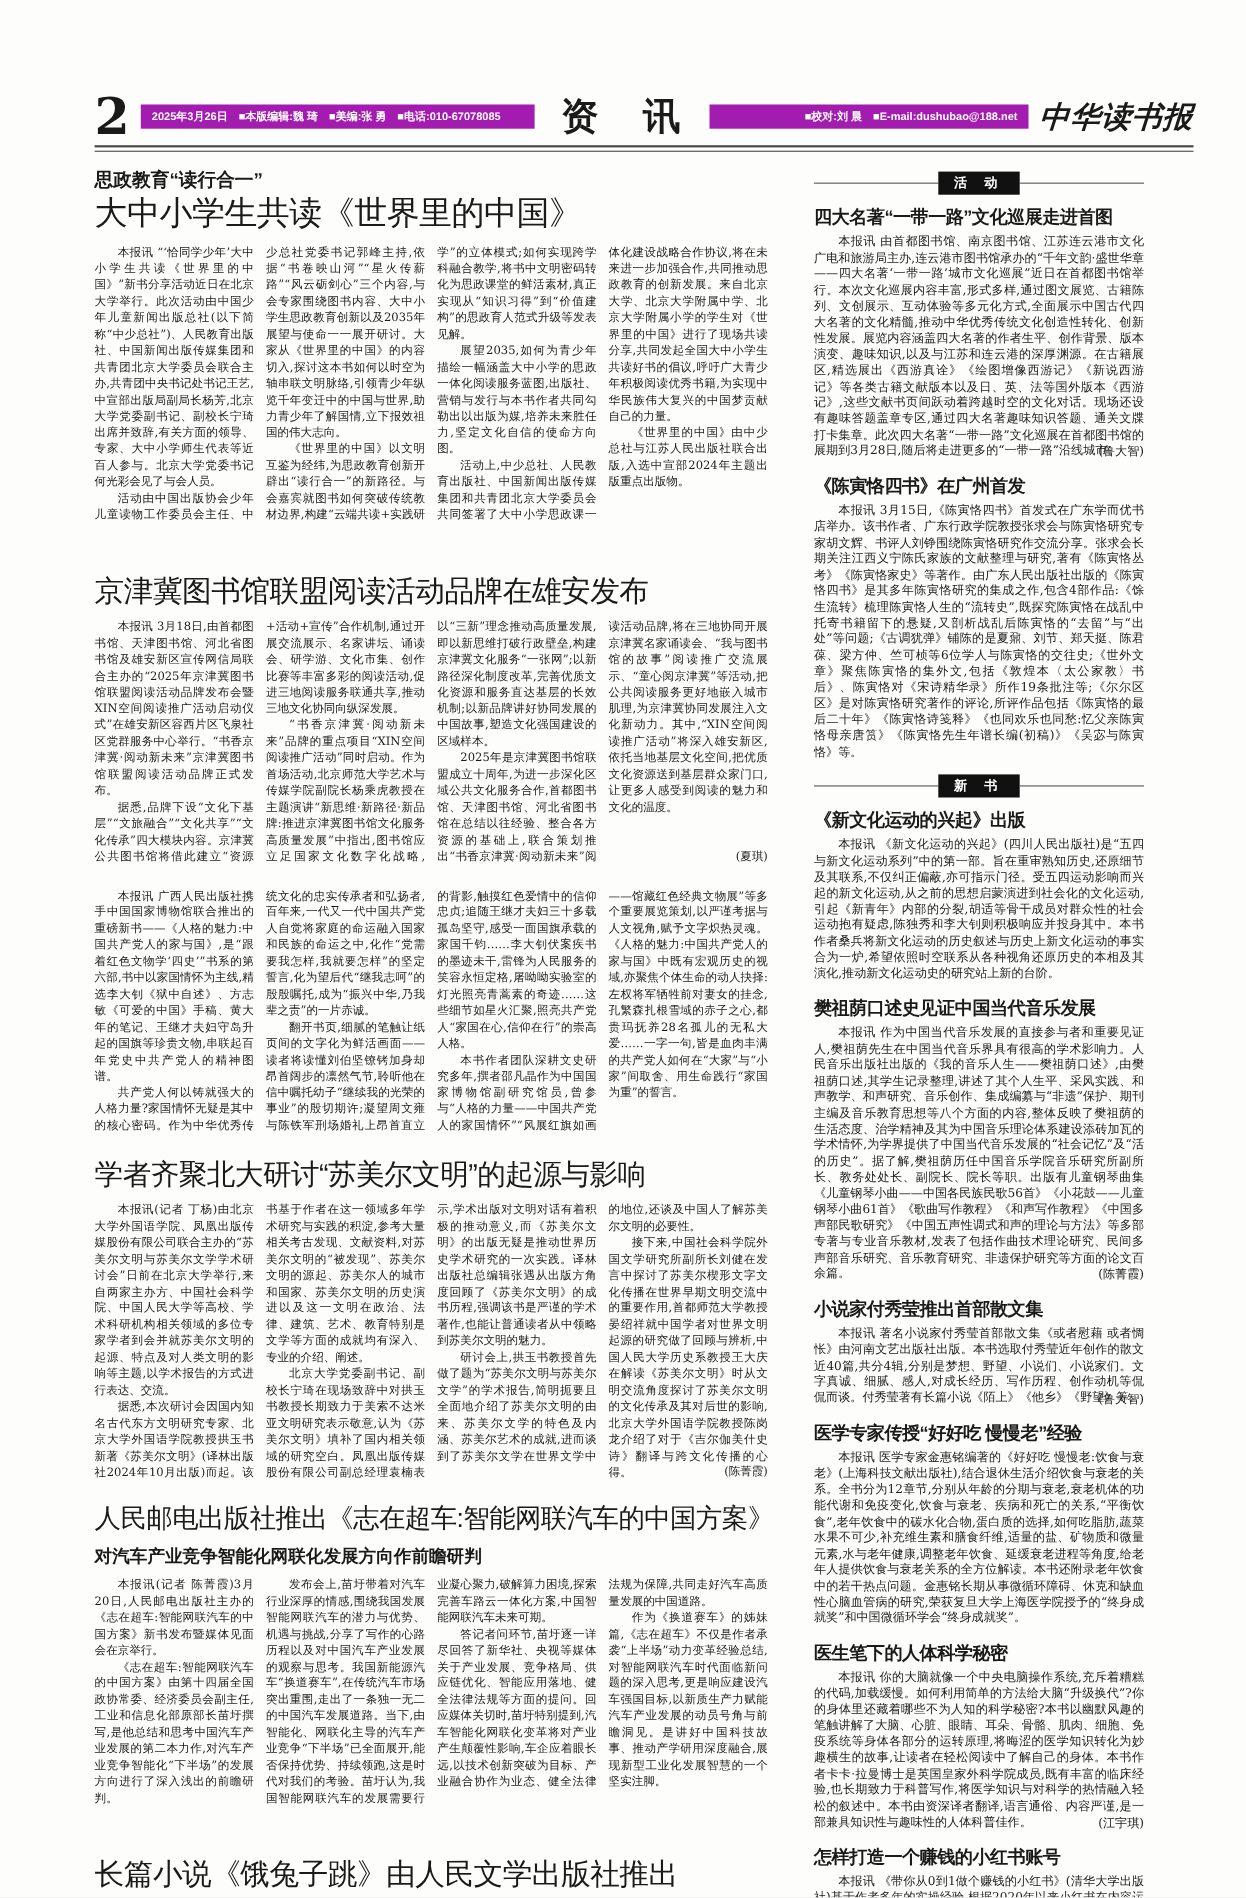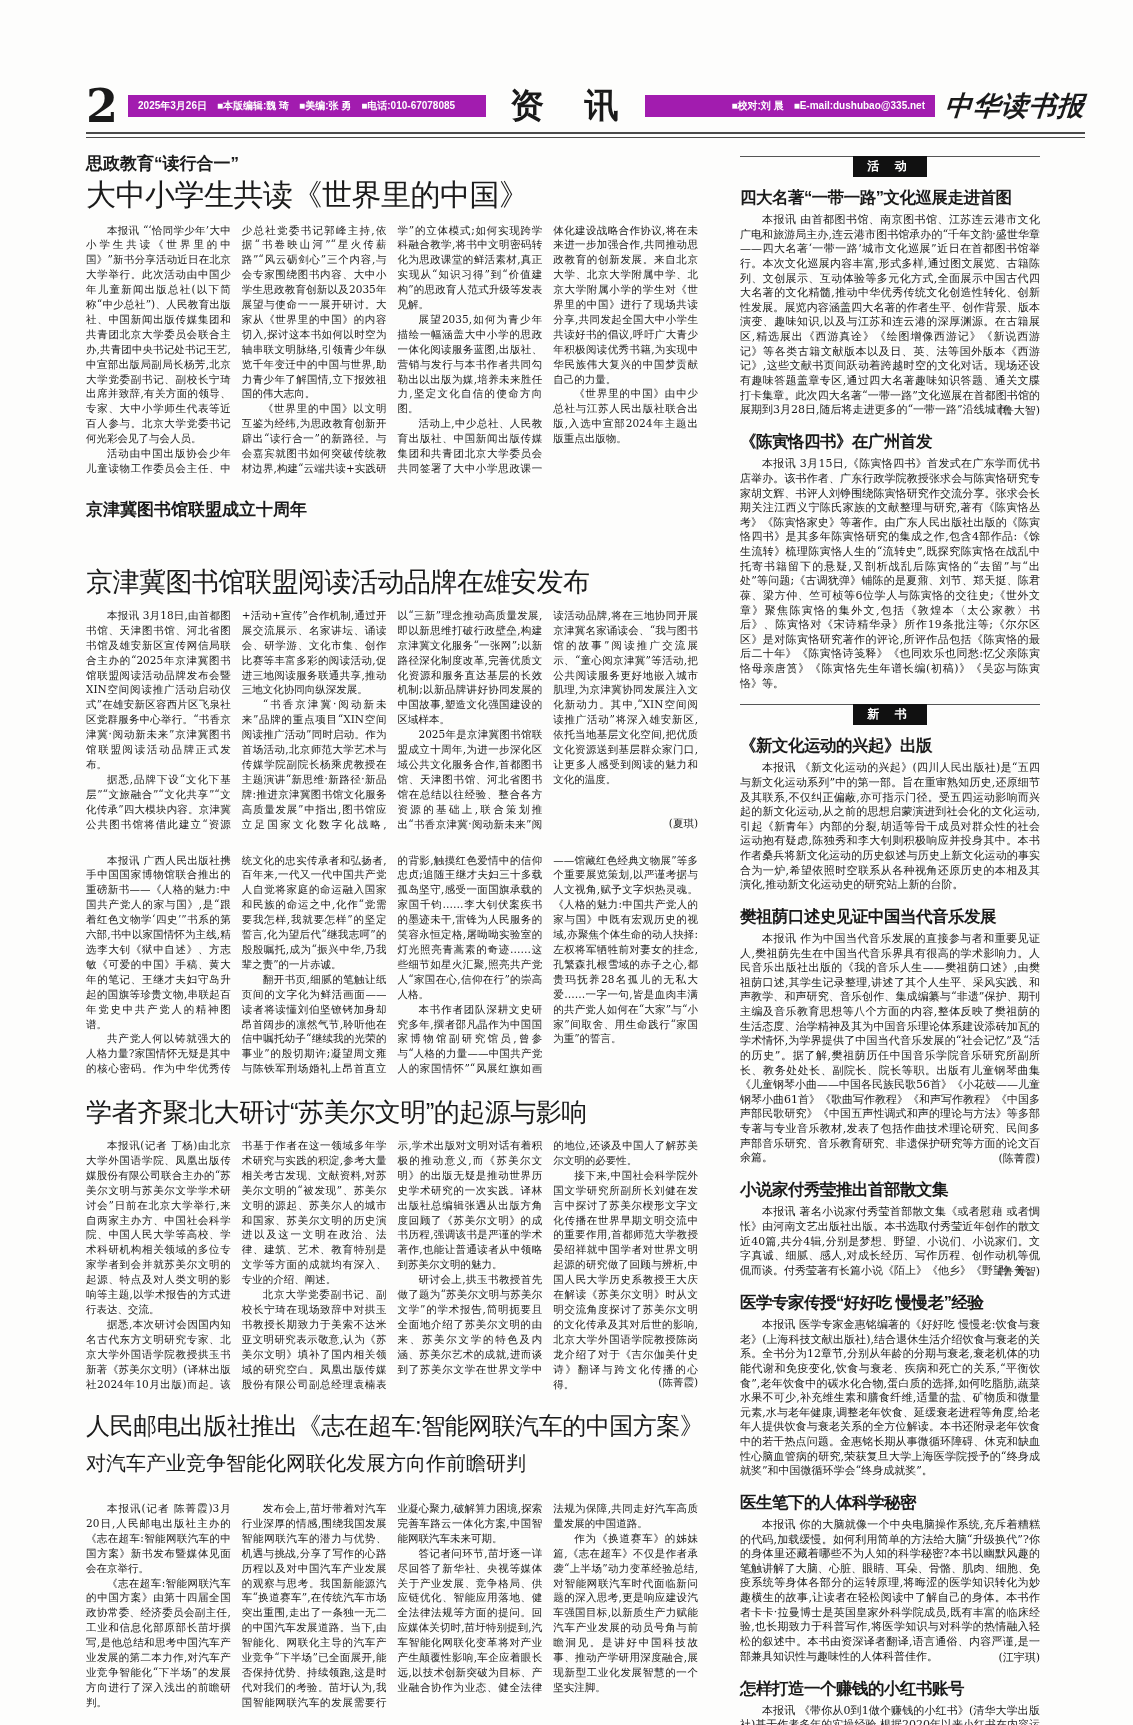--- a/index.html
+++ b/index.html
@@ -25,48 +25,48 @@
   
   .content { display:flex; gap:42px; margin-top:14px; }
   .main-col { width:612px; flex:none; }
   .side-col { width:300px; flex:none; }
   
   article.m-art { margin-bottom:22px; }
   .kicker { font-size:17px; font-weight:bold; font-family:"Liberation Sans",sans-serif; margin-bottom:3px; }
   .m-title { font-weight:normal; font-family:"Liberation Sans",sans-serif; line-height:1.15;
              margin-bottom:10px; letter-spacing:-0.5px; white-space:nowrap; }
   .t30 { font-size:30px; } .t27 { font-size:27px;margin-top:46px; } .t26 { font-size:26px; } .t21 { font-size:24px; }
-  .m-sub { font-size:20px; font-weight:normal; font-family:"Liberation Sans",sans-serif; margin:4px 0 24px 0; }
+  .m-sub { font-size:16px; font-weight:bold; font-family:"Liberation Sans",sans-serif; margin:4px 0 8px 0; }
   .m-body { column-count:4; column-gap:11px; text-align:justify;
             font-size:10.5px; line-height:1.42; }
   .m-body p, .s-body { text-indent:2em; text-align:justify; }
   .sig { text-align:right; font-size:10.5px; margin-top:-15px; }
   .sig:empty { display:none; }
   
-  .badge-row { display:flex; margin:4px 0 10px 0; }
+  .badge-row { display:flex; align-items:center; margin:4px 0 10px 0; }
   .badge-row .line { flex:1; border-top:1px solid #555; }
   .badge { background:#111; color:#fff; font-family:"Liberation Sans",sans-serif;
            font-weight:bold; font-size:12px; padding:2px 14px; letter-spacing:6px; }
   article.s-art { margin-bottom:13px; }
   .s-title { font-size:16.5px; font-weight:bold; font-family:"Liberation Sans",sans-serif;
              margin-bottom:4px; letter-spacing:-0.5px; white-space:nowrap; }
   .s-body { font-size:11px; line-height:1.33; }
   .s-sig { text-align:right; font-size:11px; margin-top:-14.5px; }
   .s-sig:empty { display:none; }
 </style>
 </head>
 <body>
 
 <div class="page">
 
   <header class="hdr">
     <div class="pagenum">2</div>
     <div class="bar left">2025年3月26日　■本版编辑:魏 琦　■美编:张 勇　■电话:010-67078085</div>
     <div class="section-title">资 讯</div>
-    <div class="bar right">■校对:刘 晨　■E-mail:dushubao@335.net</div>
+    <div class="bar right">■校对:刘 晨　■E-mail:dushubao@188.net</div>
     <div class="masthead">中华读书报</div>
   </header>
   <div class="hdr-rule"></div>
 
   <div class="content">
 
     <div class="main-col">
 
       <article class="m-art">
         <div class="kicker">思政教育“读行合一”</div>
@@ -75,21 +75,20 @@
           <p>本报讯 “‘恰同学少年’大中小学生共读《世界里的中国》”新书分享活动近日在北京大学举行。此次活动由中国少年儿童新闻出版总社(以下简称“中少总社”)、人民教育出版社、中国新闻出版传媒集团和共青团北京大学委员会联合主办,共青团中央书记处书记王艺,中宣部出版局副局长杨芳,北京大学党委副书记、副校长宁琦出席并致辞,有关方面的领导、专家、大中小学师生代表等近百人参与。北京大学党委书记何光彩会见了与会人员。</p>
           <p>活动由中国出版协会少年儿童读物工作委员会主任、中少总社党委书记郭峰主持,依据“书卷映山河”“星火传薪路”“风云砺剑心”三个内容,与会专家围绕图书内容、大中小学生思政教育创新以及2035年展望与使命一一展开研讨。大家从《世界里的中国》的内容切入,探讨这本书如何以时空为轴串联文明脉络,引领青少年纵览千年变迁中的中国与世界,助力青少年了解国情,立下报效祖国的伟大志向。</p>
           <p>《世界里的中国》以文明互鉴为经纬,为思政教育创新开辟出“读行合一”的新路径。与会嘉宾就图书如何突破传统教材边界,构建“云端共读+实践研学”的立体模式;如何实现跨学科融合教学,将书中文明密码转化为思政课堂的鲜活素材,真正实现从“知识习得”到“价值建构”的思政育人范式升级等发表见解。</p>
           <p>展望2035,如何为青少年描绘一幅涵盖大中小学的思政一体化阅读服务蓝图,出版社、营销与发行与本书作者共同勾勒出以出版为媒,培养未来胜任力,坚定文化自信的使命方向图。</p>
           <p>活动上,中少总社、人民教育出版社、中国新闻出版传媒集团和共青团北京大学委员会共同签署了大中小学思政课一体化建设战略合作协议,将在未来进一步加强合作,共同推动思政教育的创新发展。来自北京大学、北京大学附属中学、北京大学附属小学的学生对《世界里的中国》进行了现场共读分享,共同发起全国大中小学生共读好书的倡议,呼吁广大青少年积极阅读优秀书籍,为实现中华民族伟大复兴的中国梦贡献自己的力量。</p>
           <p>《世界里的中国》由中少总社与江苏人民出版社联合出版,入选中宣部2024年主题出版重点出版物。</p>
         </div>
       </article>
 
       <article class="m-art">
-        <div class="kicker">京津冀图书馆联盟成立十周年</div>
         <h1 class="m-title t27">京津冀图书馆联盟阅读活动品牌在雄安发布</h1>
         <div class="m-body">
           <p>本报讯 3月18日,由首都图书馆、天津图书馆、河北省图书馆及雄安新区宣传网信局联合主办的“2025年京津冀图书馆联盟阅读活动品牌发布会暨XIN空间阅读推广活动启动仪式”在雄安新区容西片区飞泉社区党群服务中心举行。“书香京津冀·阅动新未来”京津冀图书馆联盟阅读活动品牌正式发布。</p>
           <p>据悉,品牌下设“文化下基层”“文旅融合”“文化共享”“文化传承”四大模块内容。京津冀公共图书馆将借此建立“资源+活动+宣传”合作机制,通过开展交流展示、名家讲坛、诵读会、研学游、文化市集、创作比赛等丰富多彩的阅读活动,促进三地阅读服务联通共享,推动三地文化协同向纵深发展。</p>
           <p>“书香京津冀·阅动新未来”品牌的重点项目“XIN空间阅读推广活动”同时启动。作为首场活动,北京师范大学艺术与传媒学院副院长杨乘虎教授在主题演讲“新思维·新路径·新品牌:推进京津冀图书馆文化服务高质量发展”中指出,图书馆应立足国家文化数字化战略,以“三新”理念推动高质量发展,即以新思维打破行政壁垒,构建京津冀文化服务“一张网”;以新路径深化制度改革,完善优质文化资源和服务直达基层的长效机制;以新品牌讲好协同发展的中国故事,塑造文化强国建设的区域样本。</p>
           <p>2025年是京津冀图书馆联盟成立十周年,为进一步深化区域公共文化服务合作,首都图书馆、天津图书馆、河北省图书馆在总结以往经验、整合各方资源的基础上,联合策划推出“书香京津冀·阅动新未来”阅读活动品牌,将在三地协同开展京津冀名家诵读会、“我与图书馆的故事”阅读推广交流展示、“童心阅京津冀”等活动,把公共阅读服务更好地嵌入城市肌理,为京津冀协同发展注入文化新动力。其中,“XIN空间阅读推广活动”将深入雄安新区,依托当地基层文化空间,把优质文化资源送到基层群众家门口,让更多人感受到阅读的魅力和文化的温度。</p>
         </div>
         <div class="sig">(夏琪)</div>
       </article>
 

